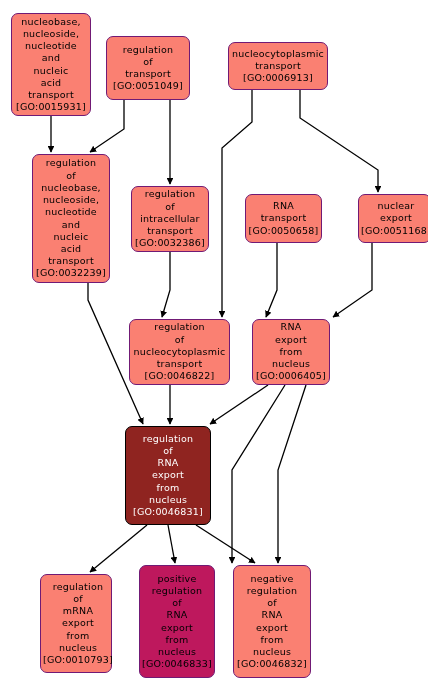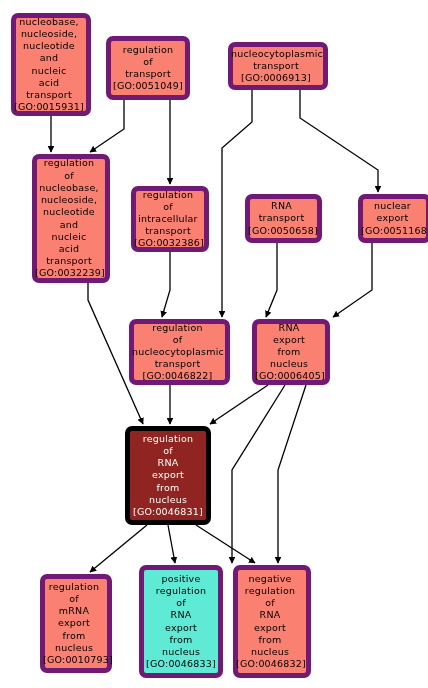--- a/index.html
+++ b/index.html
@@ -21,27 +21,27 @@
     position: absolute;
     left: 0;
     top: 0;
     width: 428px;
     height: 688px;
     pointer-events: none;
   }
   .node {
     position: absolute;
     box-sizing: border-box;
-    border: 5px solid #701a75;
+    border: 1px solid #701a75;
     border-radius: 7px;
     background: #fa8072;
     color: #000000;
     display: flex;
     align-items: center;
-    justify-content: flex-end;
+    justify-content: flex-start;
     text-align: center;
     font-size: 9.5px;
     line-height: 12.2px;
     letter-spacing: 0.2px;
     z-index: 2;
   }
   .node.highlight {
     background: #8f2420;
     color: #ffffff;
     border-color: #000000;
@@ -160,21 +160,21 @@
       </div>
       <div class="node" style="left: 40px; top: 574px; width: 72px; height: 99px; background: rgb(250, 128, 114);">
         <span class="label">regulation
 of
 mRNA
 export
 from
 nucleus
 [GO:0010793]</span>
       </div>
-      <div class="node" style="left: 139px; top: 565px; width: 84px; height: 113px; background: #5eead4;">
+      <div class="node" style="left: 139px; top: 565px; width: 76px; height: 113px; background: #be185d;">
         <span class="label">positive
 regulation
 of
 RNA
 export
 from
 nucleus
 [GO:0046833]</span>
       </div>
       <div class="node" style="left: 233px; top: 565px; width: 78px; height: 113px; background: rgb(250, 128, 114);">

